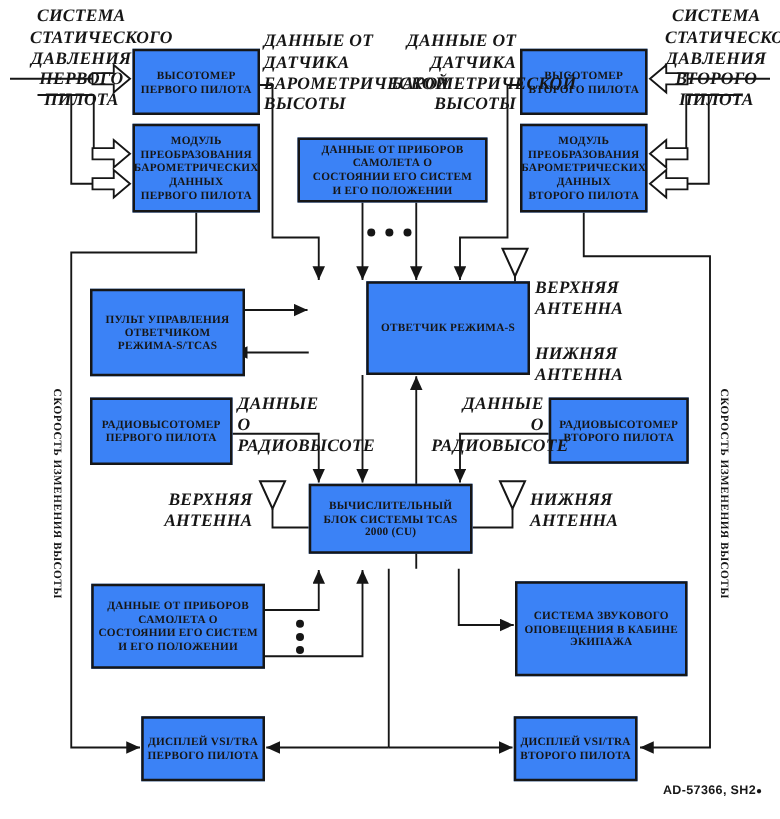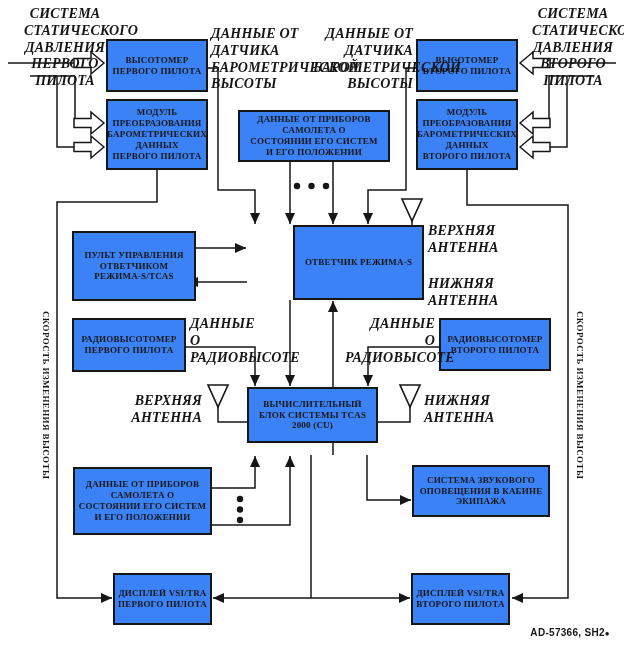--- a/index.html
+++ b/index.html
@@ -161,21 +161,21 @@
 ПЕРВОГО ПИЛОТА</div>
   <div class="box" style="left:439px;top:318px;width:112px;height:53px;">РАДИОВЫСОТОМЕР
 ВТОРОГО ПИЛОТА</div>
   <div class="box" style="left:247px;top:387px;width:131px;height:56px;">ВЫЧИСЛИТЕЛЬНЫЙ
 БЛОК СИСТЕМЫ TCAS
 2000 (CU)</div>
   <div class="box" style="left:73px;top:467px;width:139px;height:68px;">ДАННЫЕ ОТ ПРИБОРОВ
 САМОЛЕТА О
 СОСТОЯНИИ ЕГО СИСТЕМ
 И ЕГО ПОЛОЖЕНИИ</div>
-  <div class="box" style="left:412px;top:465px;width:138px;height:52px;">СИСТЕМА ЗВУКОВОГО
+  <div class="box" style="left:412px;top:465px;width:138px;height:76px;">СИСТЕМА ЗВУКОВОГО
 ОПОВЕЩЕНИЯ В КАБИНЕ
 ЭКИПАЖА</div>
   <div class="box" style="left:113px;top:573px;width:99px;height:52px;">ДИСПЛЕЙ VSI/TRA
 ПЕРВОГО ПИЛОТА</div>
   <div class="box" style="left:411px;top:573px;width:99px;height:52px;">ДИСПЛЕЙ VSI/TRA
 ВТОРОГО ПИЛОТА</div>
 
   <div class="lbl center" style="left:24px;top:6px;width:82px;">СИСТЕМА
 СТАТИЧЕСКОГО
 ДАВЛЕНИЯ

